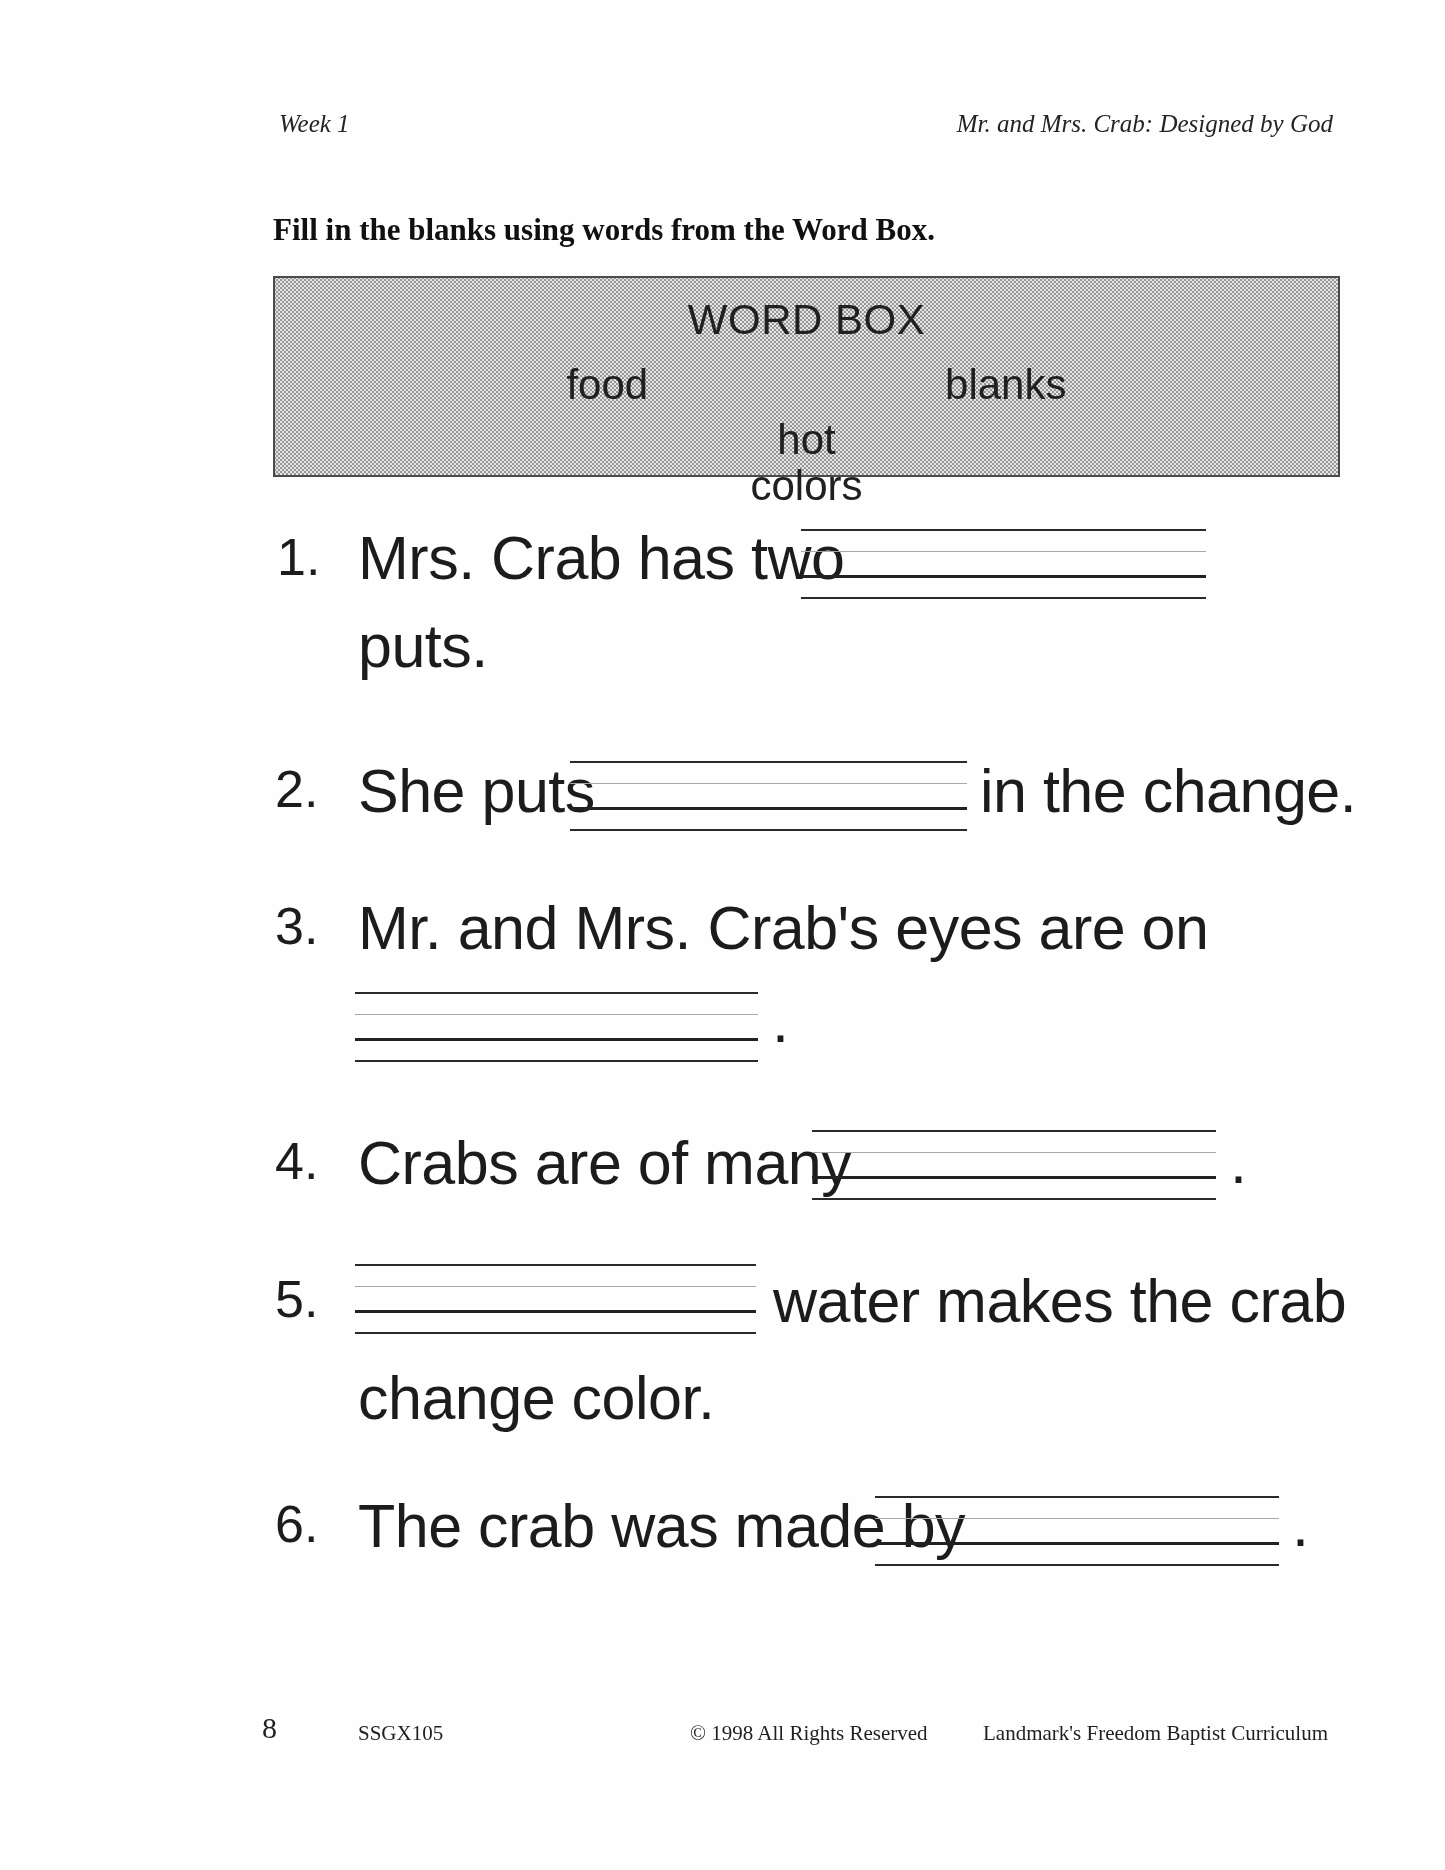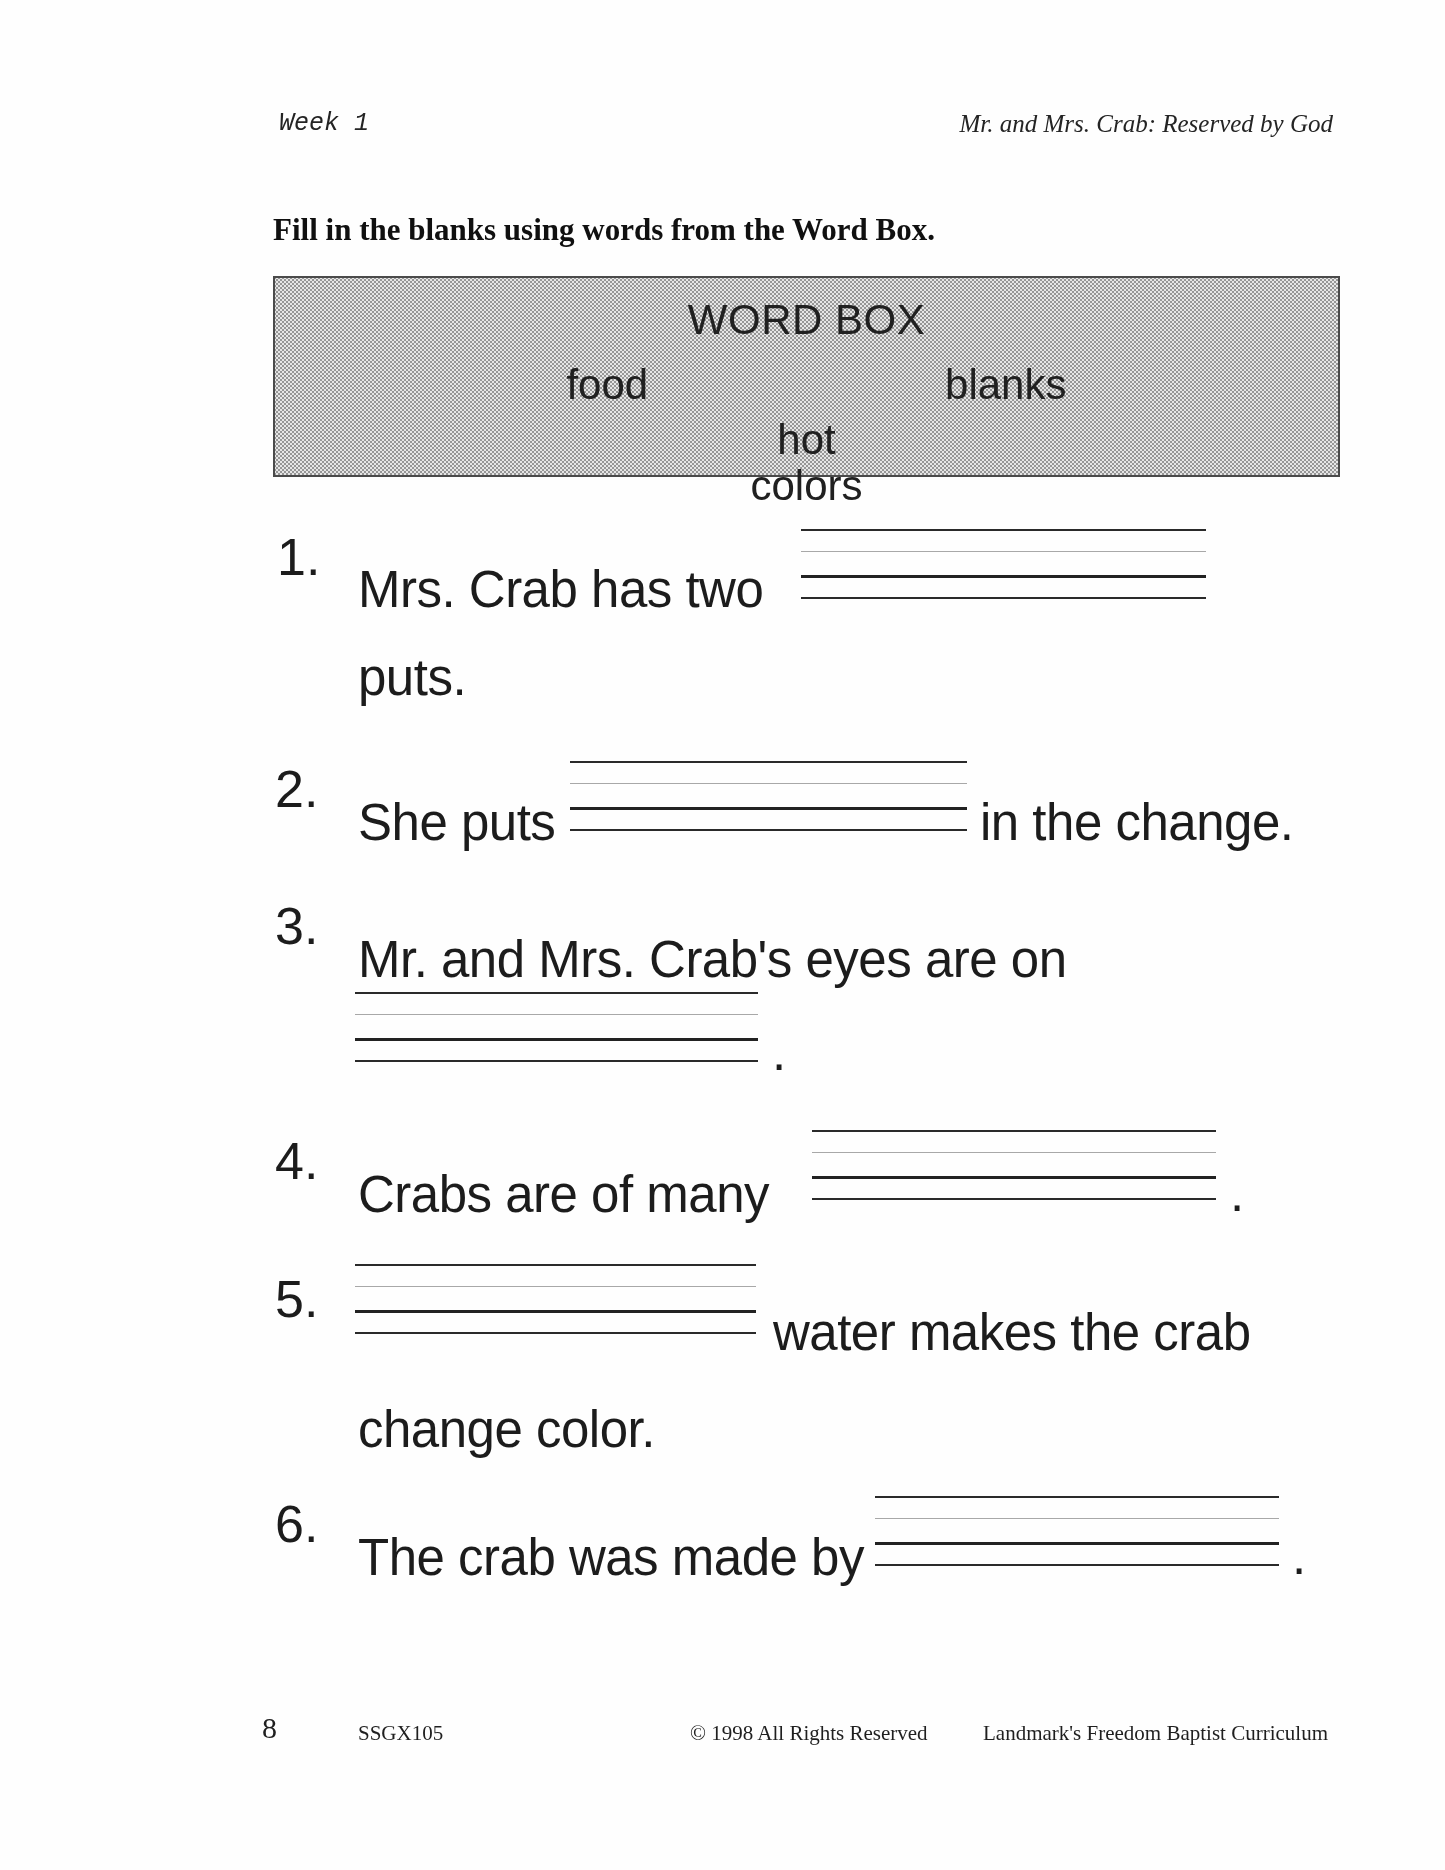--- a/index.html
+++ b/index.html
@@ -14,21 +14,21 @@
   .serif-it {
     font-family:"Liberation Serif", serif; font-style:italic;
     font-size:25px; line-height:28px; color:#242424;
   }
   .instructions {
     font-family:"Liberation Serif", serif; font-weight:bold;
     font-size:31px; line-height:36px; color:#101010;
   }
   
   .hand { font-family:"Liberation Sans", sans-serif; color:#1c1c1c; }
-  .q-text { font-size:51px; line-height:58px; letter-spacing:-0.5px;margin-top:32px; }
+  .q-text { font-size:61px; line-height:58px; letter-spacing:-0.5px; }
   .q-num  { font-size:52px; line-height:58px; }
   
   .word-box {
     position:absolute; left:273px; top:276px; width:1067px; height:201px;
     border:2px solid #4a4a4a;
     background-color:#e6e6e6;
     background-image:
       radial-gradient(circle, #969696 26%, rgba(0,0,0,0) 28%),
       radial-gradient(circle, #969696 26%, rgba(0,0,0,0) 28%);
     background-size:4px 4px;
@@ -57,22 +57,22 @@
     font-family:"Liberation Serif", serif; font-size:21px;
     line-height:24px; color:#1f1f1f;
   }
   .footer-page { font-family:"Liberation Serif", serif; font-size:30px; line-height:32px; color:#1f1f1f; }
 </style>
 </head>
 <body>
 
 <div class="page">
 
-  <span class="abs serif-it" style="left:279px; top:110px;font-family:Liberation Mono, monospace;">Week 1</span>
-  <span class="abs serif-it" style="right:112px; top:110px;">Mr. and Mrs. Crab: Reserved by God</span>
+  <span class="abs serif-it" style="left:279px; top:110px;">Week 1</span>
+  <span class="abs serif-it" style="right:112px; top:110px;">Mr. and Mrs. Crab: Designed by God</span>
 
   <span class="abs instructions" style="left:273px; top:212px;">Fill in the blanks using words from the Word Box.</span>
 
   <div class="word-box">
     <div class="wb-title hand">WORD BOX</div>
     <div class="wb-row wb-row1">
       <span class="wb-cell hand">food</span>
       <span class="wb-cell hand">blanks</span>
     </div>
     <div class="wb-row wb-row2">

